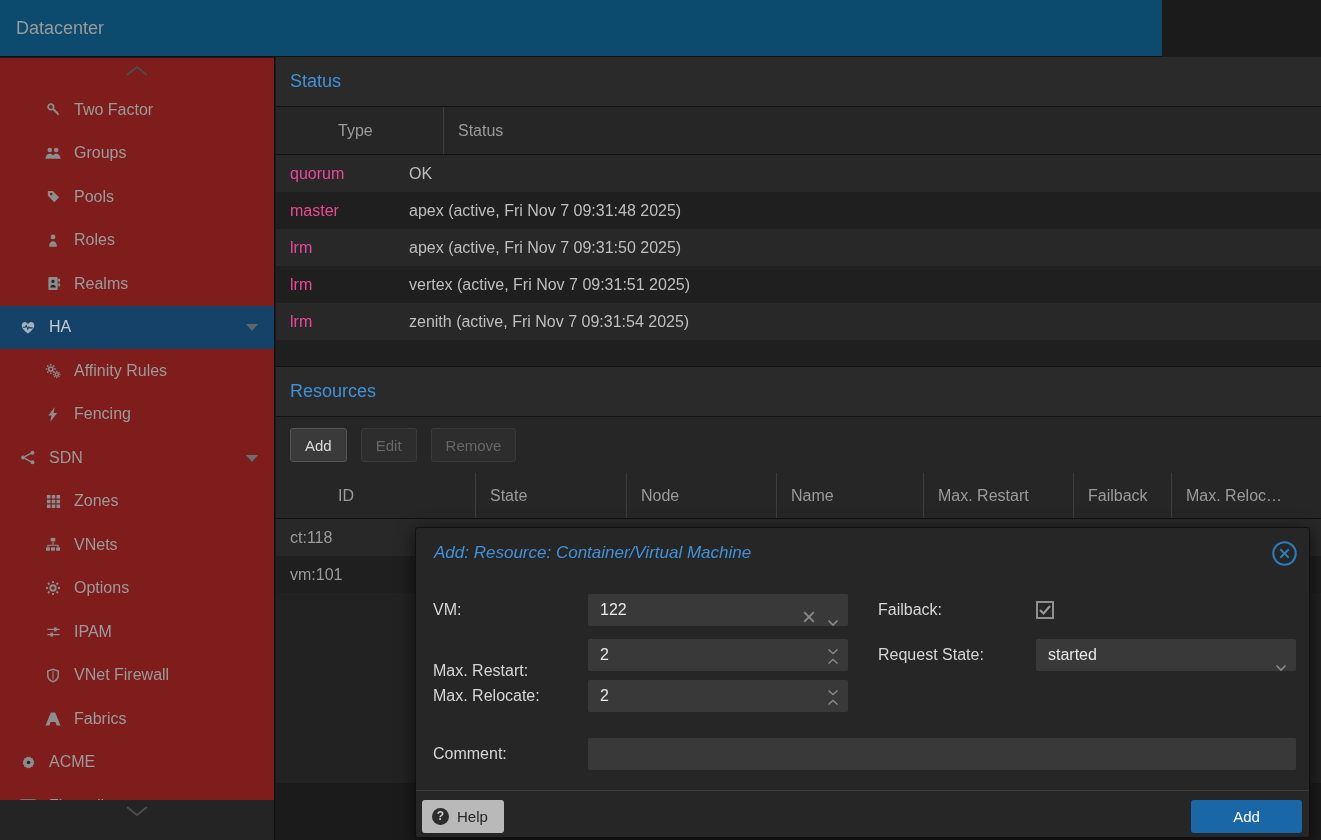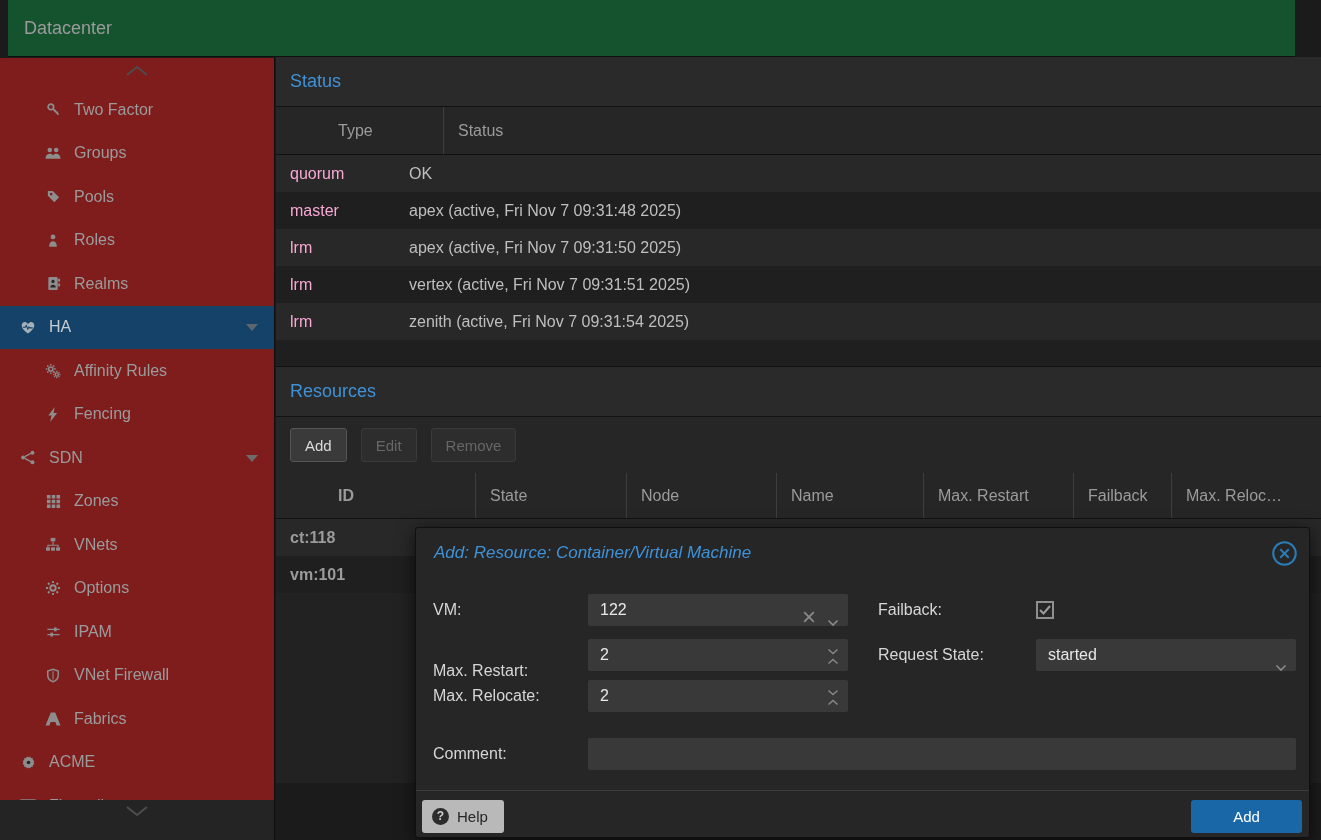--- a/index.html
+++ b/index.html
@@ -1,21 +1,21 @@
 <!DOCTYPE html>
 <html><head>
 <meta charset="utf-8">
 <style>
   * { margin:0; padding:0; box-sizing:border-box; }
   html,body { background:#151515; }
   body { font-family:"Liberation Sans", sans-serif; }
   #screen { position:relative; width:1321px; height:840px; background:#1b1b1b; overflow:hidden; }
 
   
-  .topbar { position:absolute; left:8px; top:0; width:1287px; height:57px; background:#14532d; border-bottom:1px solid #101010; }
+  .topbar { position:absolute; left:0; top:0; width:1162px; height:57px; background:#0c4a6e; border-bottom:1px solid #101010; }
   .topbar .title { position:absolute; left:16px; top:18px; font-size:18px; color:#9b9b9b; }
 
   
   .sidebar { position:absolute; left:0; top:58px; width:275px; height:810px; background:#7f1d1d; border-right:1px solid #0e0e0e; }
   .scrollup { height:30px; display:flex; align-items:center; justify-content:center; }
   .nav { height:712px; overflow:hidden; }
   .scrolldown { height:40px; display:flex; align-items:flex-start; justify-content:center; padding-top:4px; background:#242424; }
   .item { position:relative; height:43.5px; display:flex; align-items:center; cursor:pointer; }
   .item .lbl { font-size:16px; color:#9b9b9b; margin-left:10px; white-space:nowrap; }
   .item.lvl1 { padding-left:17px; }
@@ -35,33 +35,33 @@
   .thead .th { color:#9b9b9b; font-size:16px; display:flex; align-items:center; padding-left:14px; cursor:pointer; }
   .trow { display:flex; height:37px; }
   .trow .td { font-size:16px; display:flex; align-items:center; padding-left:14px; white-space:nowrap; overflow:hidden; }
   .row-a { background:#282828; }
   .row-b { background:#1f1f1f; }
 
   
   .status-thead { height:48px; }
   .status-thead .th-type { width:119px; }
   .status-thead .th-status { flex:1; border-left:1px solid #3d3d3d; }
-  .status-row .td-type { width:119px; color:#f9a8d4;text-align:center; }
+  .status-row .td-type { width:119px; color:#ec4899;text-align:center; }
   .status-row .td-status { flex:1; color:#bfbfbf; }
   .status-filler { height:27px; background:#1f1f1f; border-bottom:1px solid #101010; }
 
   
   .toolbar { height:56px; background:#262626; display:flex; align-items:center; padding-left:14px; }
   .tbtn { height:34px; padding:0 14px; margin-right:14px; border-radius:3px; font-size:15px; display:flex; align-items:center; cursor:pointer; }
   .tbtn.enabled { background:#3a3a3a; border:1px solid #555555; color:#dcdcdc; }
   .tbtn.disabled { background:#2d2d2d; border:1px solid #3a3a3a; color:#676767; cursor:default; }
   .res-thead { height:46px; }
   .res-thead .th { border-left:1px solid #3d3d3d; }
   .res-thead .th:first-child { border-left:none; }
-  .c0{width:151px;font-weight:bold;} .c1{width:151px;} .c2{width:150px;} .c3{width:147px;} .c4{width:150px;} .c5{width:150px;} .c6{flex:1;}
+  .c0{width:151px;} .c1{width:151px;} .c2{width:150px;} .c3{width:147px;} .c4{width:150px;} .c5{width:150px;} .c6{flex:1;}
   .res-row .td { color:#9b9b9b; }
   .res-filler { flex:1; background:#222222; }
   .res-body { display:flex; flex-direction:column; height:264px; }
 
   
   .modal { position:absolute; left:415px; top:527px; width:895px; height:311px; background:#262626;
            border:1px solid #101010; border-radius:3px; box-shadow:0 4px 18px rgba(0,0,0,.65); z-index:10; }
   .modal-header { position:relative; height:53px; }
   .modal-title { position:absolute; left:18px; top:15px; font-size:17px; color:#3f92d8;font-style:italic; }
   .modal-close { position:absolute; right:11px; top:11px; width:28px; height:28px; display:flex; align-items:center; justify-content:center; cursor:pointer; }

